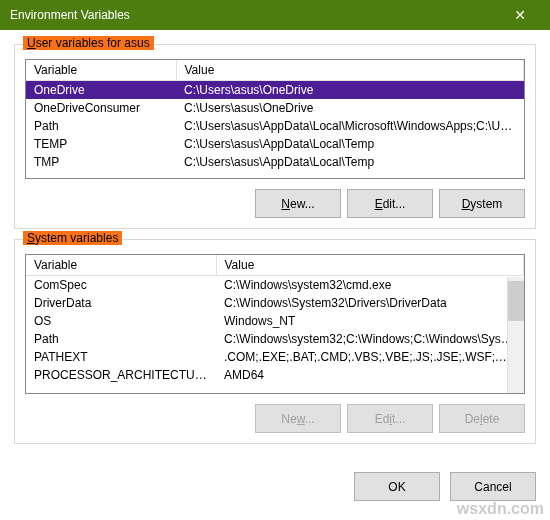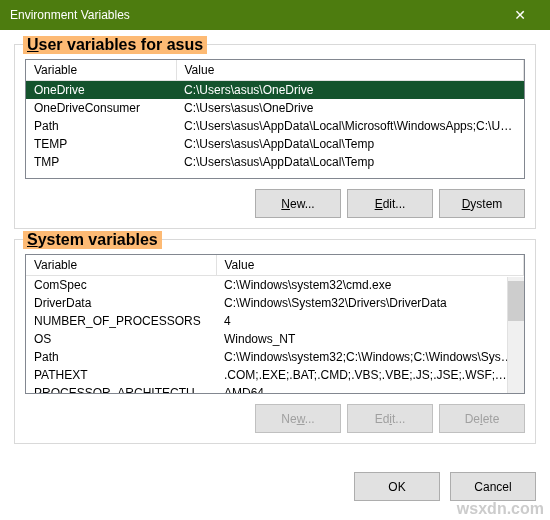--- a/index.html
+++ b/index.html
@@ -32,24 +32,23 @@
     .groupbox {
       border: 1px solid #d9d9d9;
       margin-bottom: 10px;
       position: relative;
       padding: 14px 10px 10px 10px;
     }
     .groupbox-label {
       position: absolute;
       top: -9px;
       left: 8px;
-      background: #fdba74;
+      background: #f97316;
       padding: 0 4px;
-      font-size: 16px;
-      font-weight: bold;
+      font-size: 12px;
     }
     .table-wrap {
       border: 1px solid #828790;
       background: #fff;
       height: 120px;
       overflow: hidden;
       position: relative;
       margin-bottom: 10px;
     }
     .table {
@@ -67,21 +66,21 @@
       font-size: 12px;
     }
     .table td {
       padding: 2px 8px;
       white-space: nowrap;
       overflow: hidden;
       text-overflow: ellipsis;
       font-size: 12px;
     }
     .table tr.selected td {
-      background: #14532d;
+      background: #4c1d95;
       color: #fff;
       margin-left: 24px;
     }
     .col-var { width: 150px; }
     .col-val { width: auto; }
     .scrollbar {
       position: absolute;
       right: 0;
       top: 22px;
       bottom: 0;
@@ -202,24 +201,20 @@
         <tbody>
           <tr>
             <td>ComSpec</td>
             <td>C:\Windows\system32\cmd.exe</td>
           </tr>
           <tr>
             <td>DriverData</td>
             <td>C:\Windows\System32\Drivers\DriverData</td>
           </tr>
           <tr>
-            <td>NUMBER_OF_PROCESSORS</td>
-            <td>4</td>
-          </tr>
-          <tr>
             <td>OS</td>
             <td>Windows_NT</td>
           </tr>
           <tr>
             <td>Path</td>
             <td>C:\Windows\system32;C:\Windows;C:\Windows\System32\Wbem;...</td>
           </tr>
           <tr>
             <td>PATHEXT</td>
             <td>.COM;.EXE;.BAT;.CMD;.VBS;.VBE;.JS;.JSE;.WSF;.WSH;.MSC</td>

